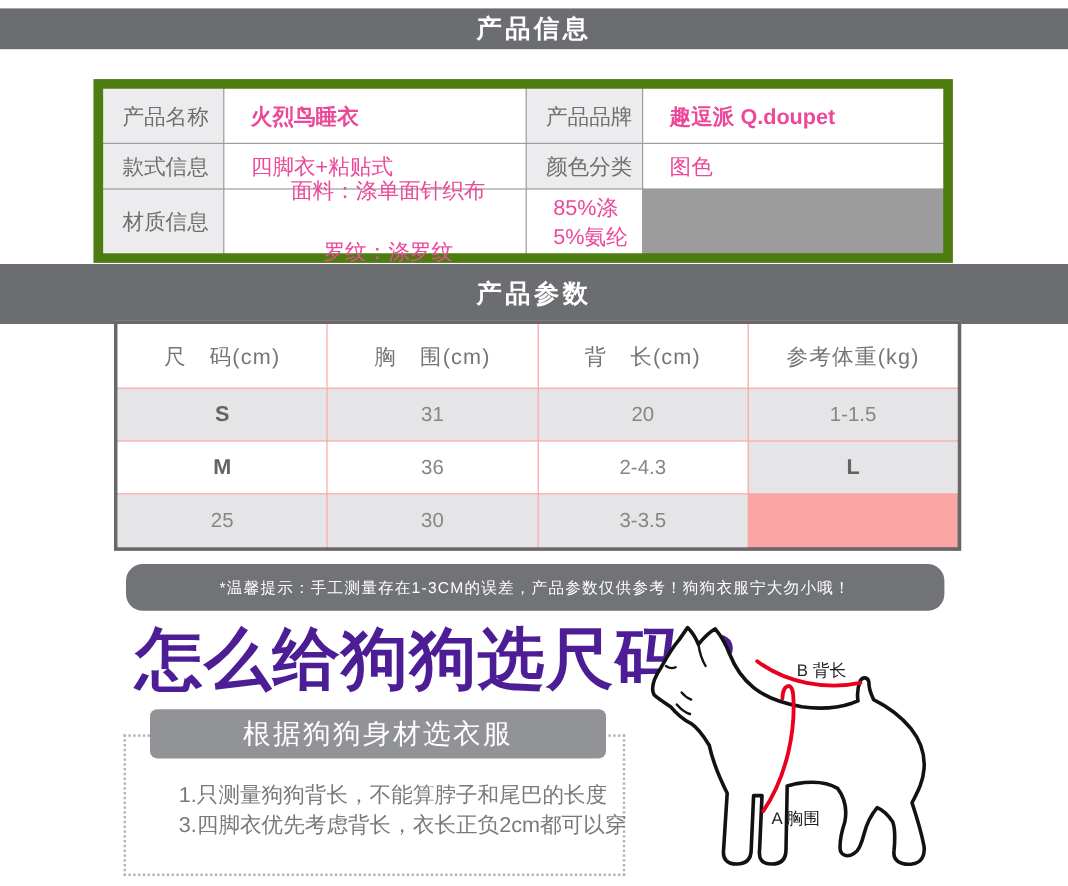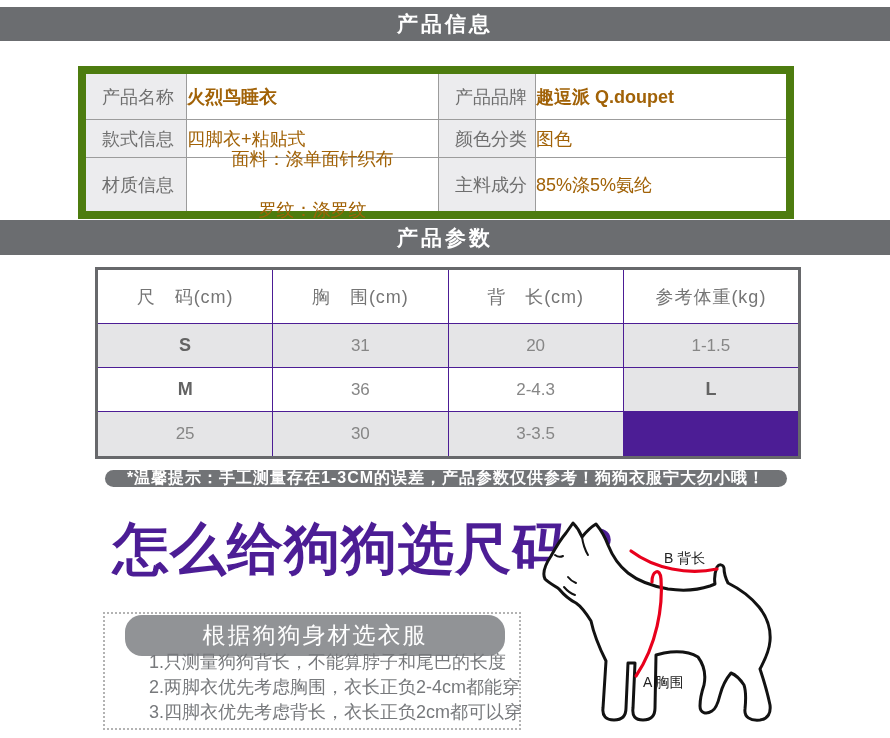--- a/index.html
+++ b/index.html
@@ -6,71 +6,71 @@
   .page {
     position:relative; width:890px; height:738px; background:#ffffff;
     font-family:"Liberation Sans", sans-serif; overflow:hidden;
   }
   .section-bar {
     position:absolute; left:0; width:890px; height:34px; background:#6b6d70;
     color:#ffffff; font-size:21px; font-weight:bold; letter-spacing:3px;
     display:flex; align-items:center; justify-content:center;
   }
   .bar1 { top:7px; }
-  .bar2 { top:220px; height:35px; }
+  .bar2 { top:220px; height:50px; }
 
   
   .info-table {
     position:absolute; left:78px; top:66px; width:700px;
     border:8px solid #4d7c0f; background:#9c9c9c;
     display:grid; grid-template-columns:100px 251px 96px 1fr;
     grid-template-rows:45px 37px 53px; gap:1px;
   }
   .info-table .cell {
     background:#ffffff; display:flex; align-items:center;
-    font-size:18px; color:#a16207; 
+    font-size:18px; color:#ec4899; padding-left:22px;
   }
   .info-table .lab { background:#ececee; color:#6f6f6f; padding-left:16px; }
   .bold-val { font-weight:bold; color:#3c3c3c; }
   .two-line { flex-direction:column; align-items:flex-start; justify-content:center; line-height:23px;gap:28px; }
 
   
   .size-table {
     position:absolute; left:95px; top:267px; width:700px;
-    border:3px solid #67686b; background:#4c1d95;
+    border:3px solid #67686b; background:#fca5a5;
     display:grid; grid-template-columns:repeat(4,1fr);
     grid-template-rows:53px 43px 43px 44px; gap:1px;
   }
   .size-table .cell {
     background:#ffffff; display:flex; align-items:center; justify-content:center;
     font-size:17px; color:#868686;
   }
   .size-table .head { font-size:18px; color:#757575; letter-spacing:1px; }
   .size-table .alt { background:#e5e5e7; }
   .size-table .sz { font-weight:bold; color:#636363; font-size:18px; }
 
   .notice-pill {
-    position:absolute; left:105px; top:470px; width:682px; height:17px;
-    border-radius:14px; background:#717376; color:#ffffff; font-size:16px;
-    display:flex; align-items:center; justify-content:center; letter-spacing:1px;font-weight:bold;
+    position:absolute; left:105px; top:470px; width:682px; height:39px;
+    border-radius:14px; background:#717376; color:#ffffff; font-size:13px;
+    display:flex; align-items:center; justify-content:center; letter-spacing:1px;
   }
 
   .guide-heading {
     position:absolute; left:113px; top:512px; font-size:56px; font-weight:bold;
     color:#4c1d95; letter-spacing:1px;
   }
 
   .dotted-box {
     position:absolute; left:103px; top:612px; width:414px; height:114px;
     border:2px dotted #b3b3b3;
   }
 
   .guide-pill {
-    position:absolute; left:125px; top:615px; width:380px; height:41px;
-    background:#919396; border-radius:17px; color:#ffffff; font-size:23px;
+    position:absolute; left:125px; top:591px; width:380px; height:41px;
+    background:#919396; border-radius:6px; color:#ffffff; font-size:23px;
     display:flex; align-items:center; justify-content:center; letter-spacing:2px;
   }
 
   .tips { position:absolute; left:137px; top:638px; list-style:none; margin:12px; padding:0;
     font-size:18px; color:#77797c; }
   .tips li { height:25px; line-height:25px; white-space:nowrap; }
 
   .dog-svg { position:absolute; left:540px; top:503px; }
   .dog-svg text { font-family:"Liberation Sans", sans-serif; font-size:14px; fill:#222222; }
 </style>
@@ -92,21 +92,20 @@
     <div class="cell lab">款式信息</div>
     <div class="cell">四脚衣+粘贴式</div>
     <div class="cell lab">颜色分类</div>
     <div class="cell">图色</div>
 
     <div class="cell lab">材质信息</div>
     <div class="cell two-line">
       <span>面料：涤单面针织布</span>
       <span>罗纹：涤罗纹</span>
     </div>
-    <div class="cell lab">主料成分</div>
     <div class="cell">85%涤5%氨纶</div>
   </div>
 
   <div class="section-bar bar2">
     <span>产品参数</span>
   </div>
 
   <div class="size-table">
     <div class="cell head">尺　码(cm)</div>
     <div class="cell head">胸　围(cm)</div>
@@ -131,21 +130,20 @@
   <div class="notice-pill">*温馨提示：手工测量存在1-3CM的误差，产品参数仅供参考！狗狗衣服宁大勿小哦！</div>
 
   <div class="guide-heading">怎么给狗狗选尺码？</div>
 
   <div class="dotted-box"></div>
 
   <div class="guide-pill">根据狗狗身材选衣服</div>
 
   <ul class="tips">
     <li>1.只测量狗狗背长，不能算脖子和尾巴的长度</li>
-    <li>2.两脚衣优先考虑胸围，衣长正负2-4cm都能穿</li>
     <li>3.四脚衣优先考虑背长，衣长正负2cm都可以穿</li>
   </ul>
 
   <svg class="dog-svg" width="350" height="235" viewBox="0 0 350 235">
 
     <path d="M 5,76
          C 2,70 5,62 11,53
          C 16,44 20,37 26,30
          L 33,20
          C 37,24 40,29 42,34

